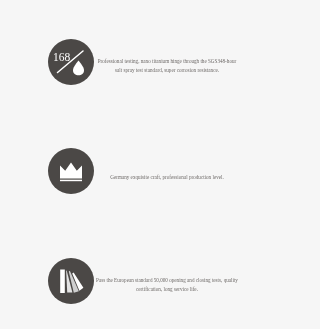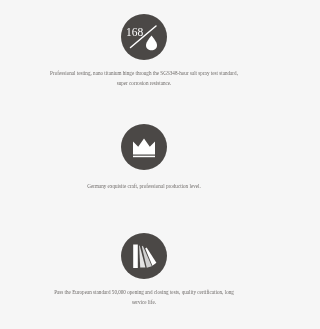--- a/index.html
+++ b/index.html
@@ -18,21 +18,21 @@
     width: 240px;
     height: 329px;
     background: #f6f6f6;
     display: flex;
     flex-direction: column;
   }
   .feature-block {
     width: 100%;
     height: 109.6px;
     display: flex;
-    flex-direction: column;
+    flex-direction: row;
     align-items: center;
     justify-content: flex-start;
     box-sizing: border-box;
     padding-left: 48px;
   }
   .block-1 { padding-top: 14px; }
   .block-2 { padding-top: 14px; }
   .block-3 { padding-top: 14px; }
 
   .badge {

